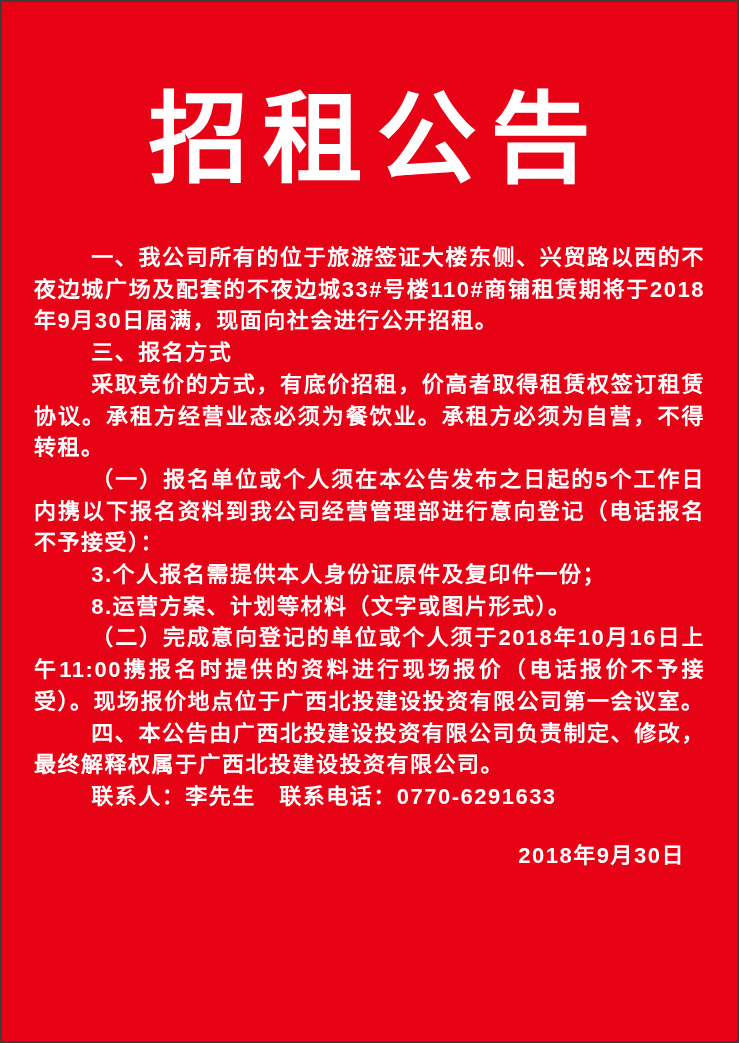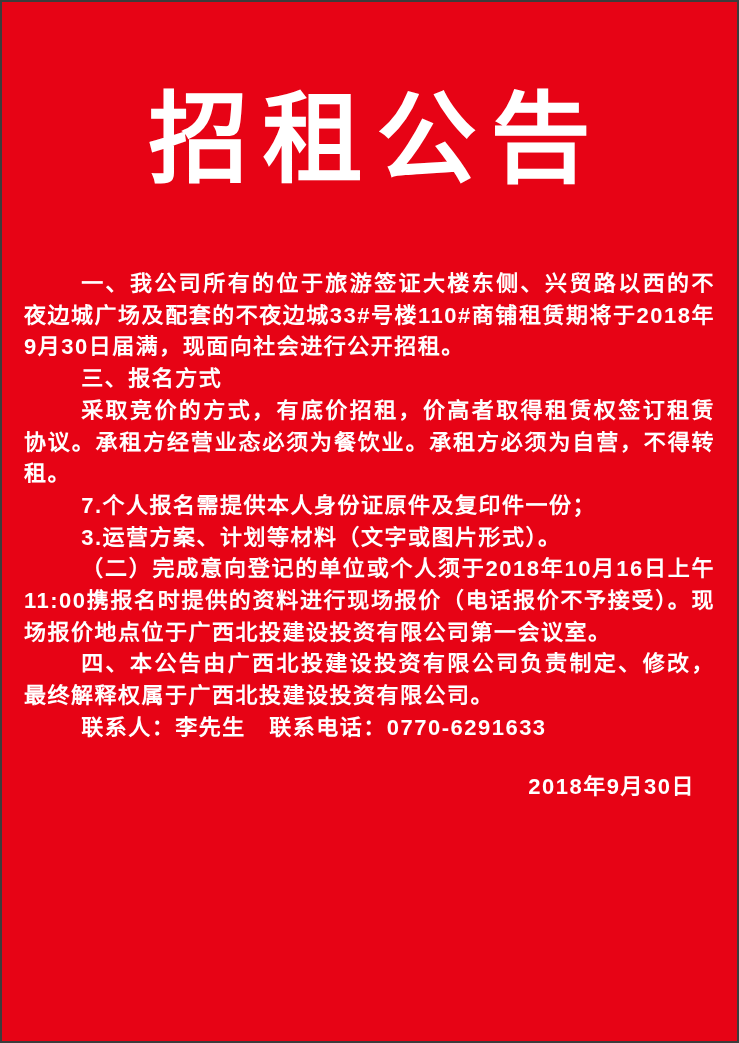--- a/index.html
+++ b/index.html
@@ -26,22 +26,22 @@
     text-align:center;
     font-family:"DejaVu Serif","Liberation Serif",serif;
     font-weight:bold;
     font-size:100px;
     line-height:118px;
     letter-spacing:14px;
     text-indent:14px; 
     white-space:nowrap;
   }
   .poster-body{
-    margin-top:70px;
-    padding:0 22px;
+    margin-top:44px;
+    padding:0 32px;
   }
   .poster-body p{
     margin:0;
     font-size:22px;
     font-weight:bold;
     line-height:31.7px;
     letter-spacing:1.5px;
     text-align:justify;
     text-align-last:left;
     text-indent:2.6em;
@@ -60,22 +60,23 @@
 </head>
 <body>
 
 <div class="poster">
   <h1 class="poster-title">招租公告</h1>
 
   <div class="poster-body">
     <p>一、我公司所有的位于旅游签证大楼东侧、兴贸路以西的不夜边城广场及配套的不夜边城33#号楼110#商铺租赁期将于2018年9月30日届满，现面向社会进行公开招租。</p>
     <p>三、报名方式</p>
     <p>采取竞价的方式，有底价招租，价高者取得租赁权签订租赁协议。承租方经营业态必须为餐饮业。承租方必须为自营，不得转租。</p>
-    <p>7.个人报名需提供本人身份证原件及复印件一份；</p>
-    <p>3.运营方案、计划等材料（文字或图片形式）。</p>
+    <p>（一）报名单位或个人须在本公告发布之日起的5个工作日内携以下报名资料到我公司经营管理部进行意向登记（电话报名不予接受）：</p>
+    <p>3.个人报名需提供本人身份证原件及复印件一份；</p>
+    <p>8.运营方案、计划等材料（文字或图片形式）。</p>
     <p>（二）完成意向登记的单位或个人须于2018年10月16日上午11:00携报名时提供的资料进行现场报价（电话报价不予接受）。现场报价地点位于广西北投建设投资有限公司第一会议室。</p>
     <p>四、本公告由广西北投建设投资有限公司负责制定、修改，最终解释权属于广西北投建设投资有限公司。</p>
     <p>联系人：李先生　联系电话：0770-6291633</p>
 
     <div class="signature">
       <div>2018年9月30日</div>
     </div>
   </div>
 </div>
 

